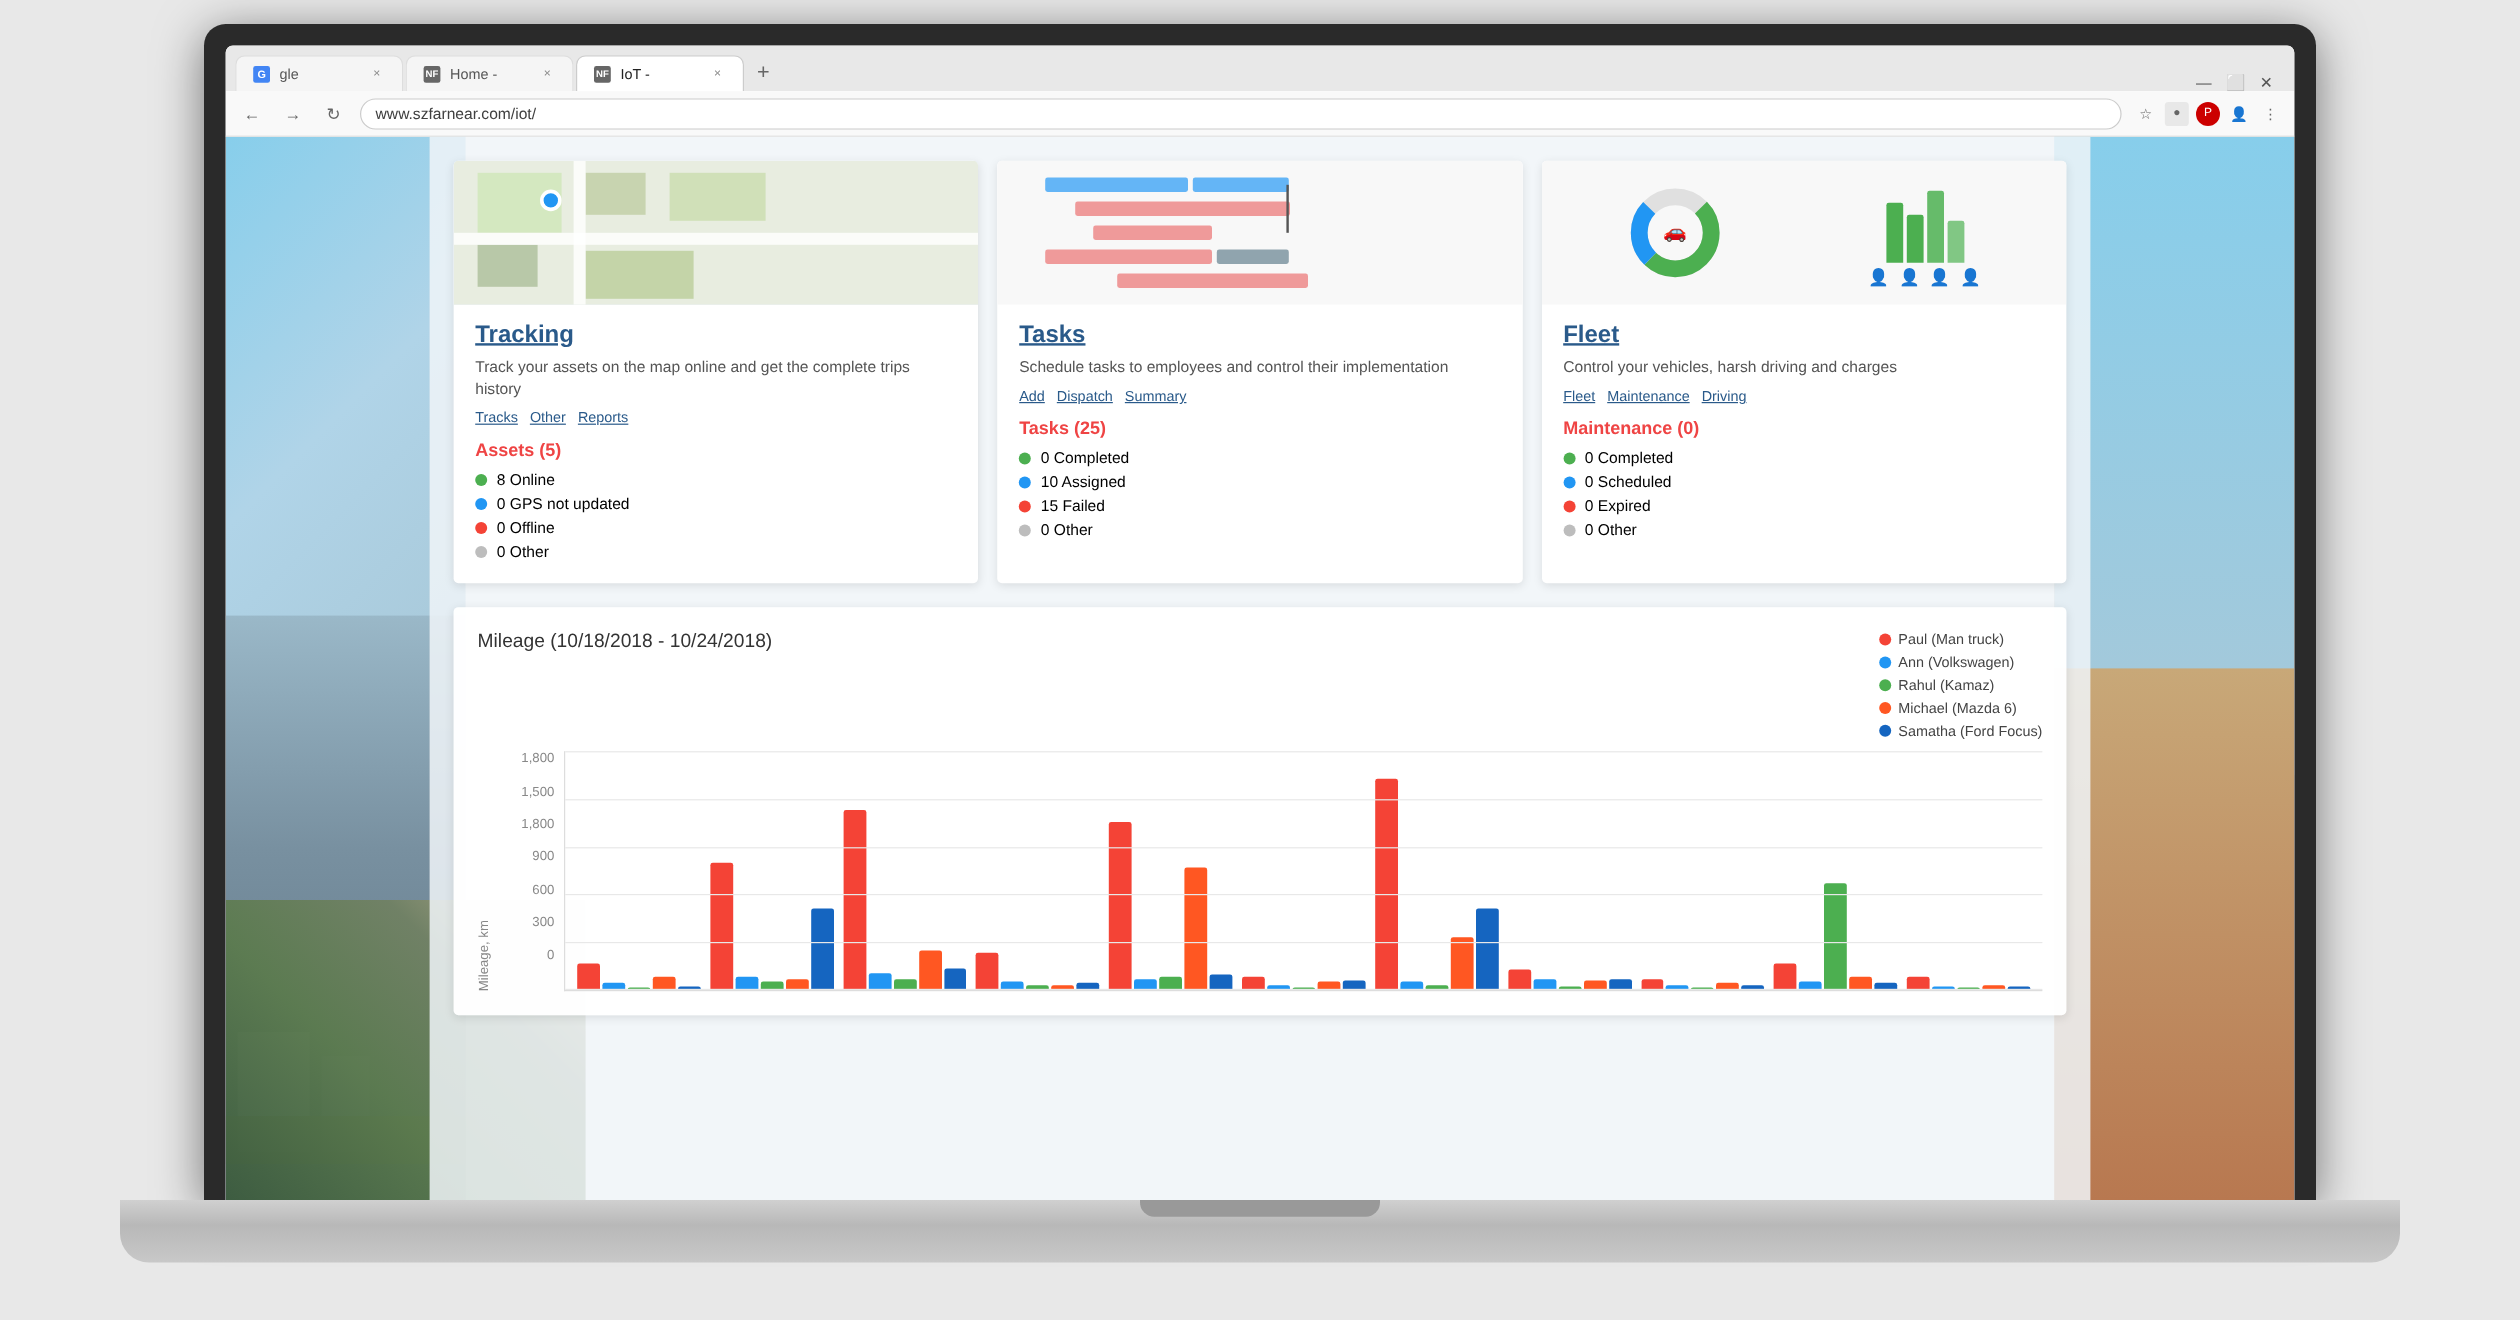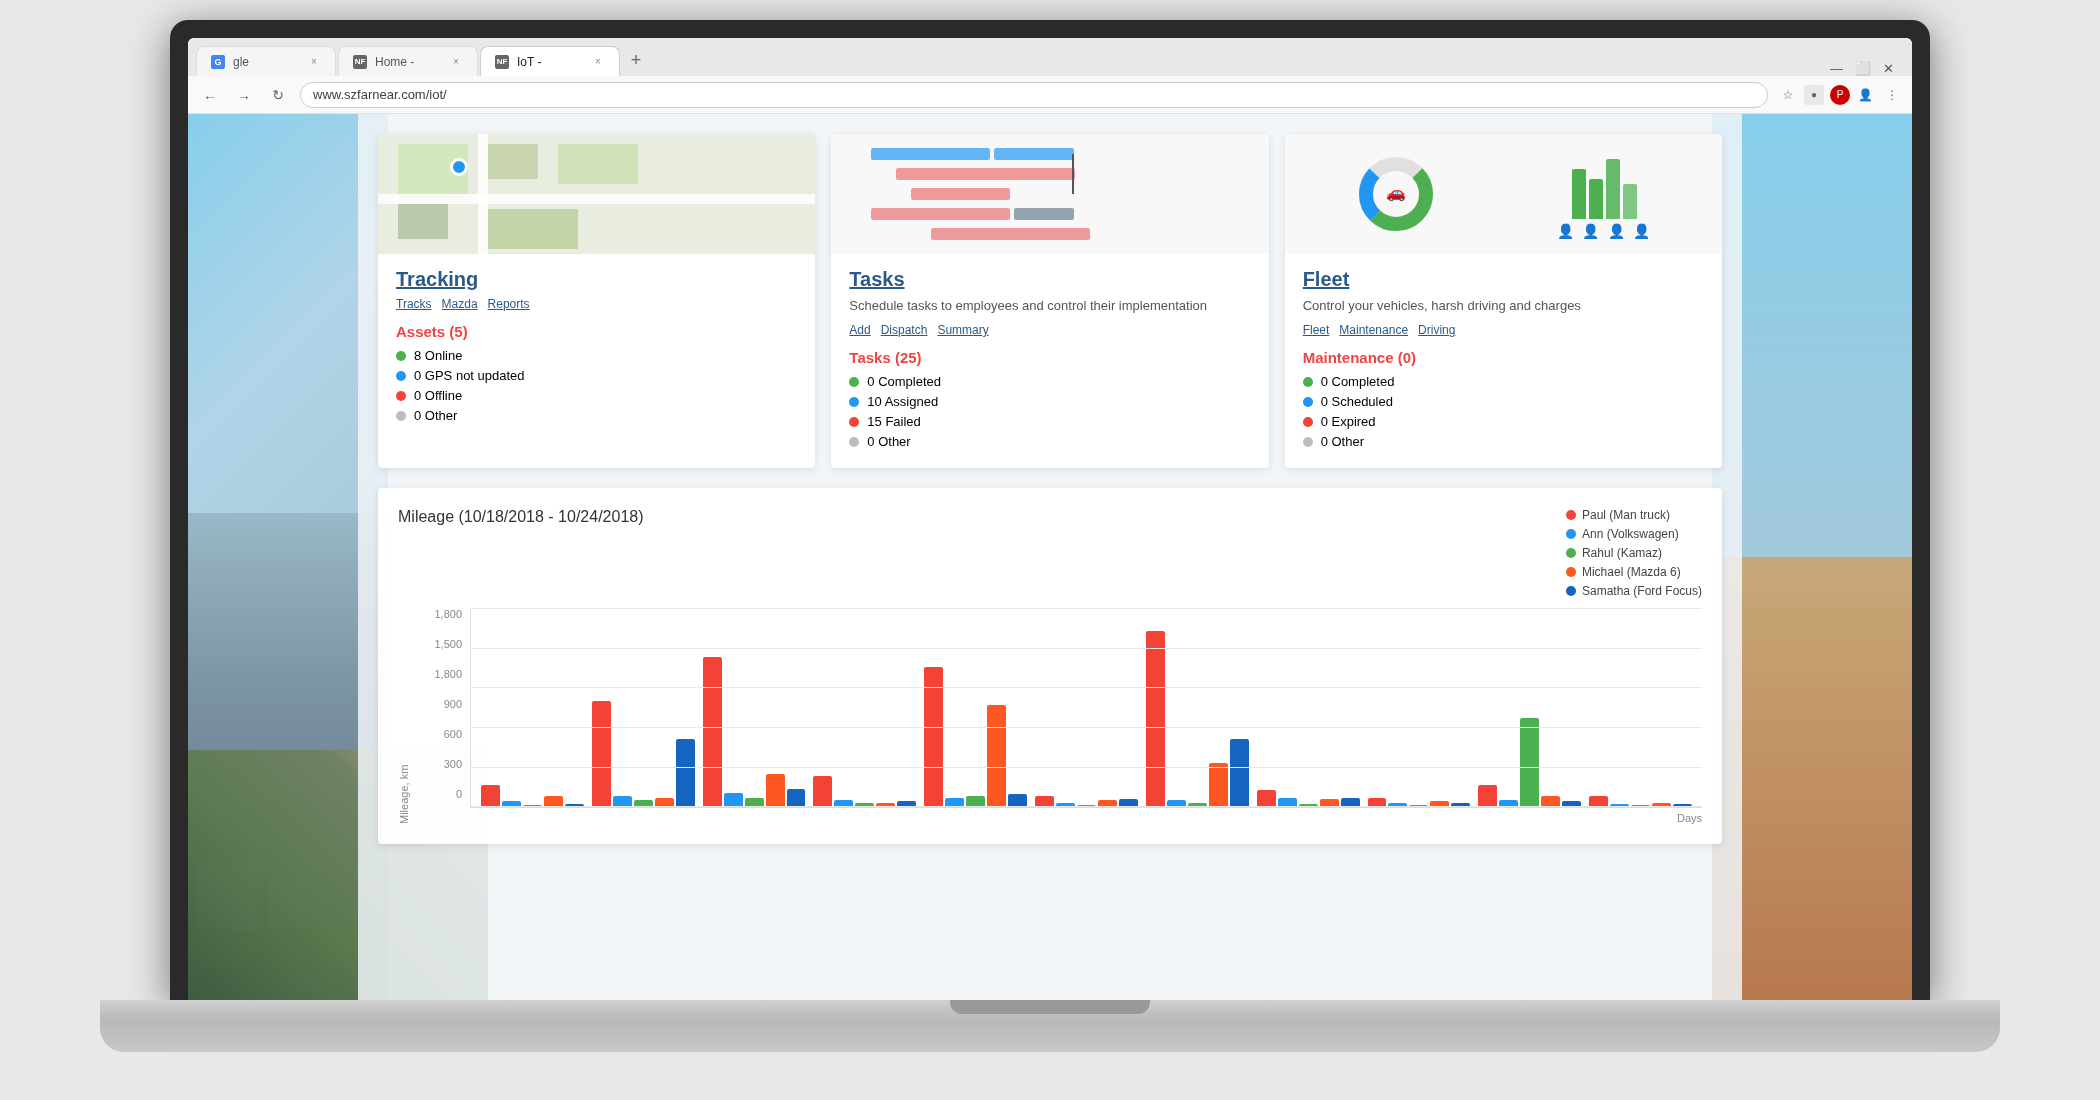--- a/index.html
+++ b/index.html
@@ -495,23 +495,24 @@
                   <div class="map-block" style="top:75px;left:110px;width:90px;height:40px;background:#c4d4a8;"></div>
 
                   <div class="map-road" style="top:0;left:100px;width:10px;height:100%;background:#fff;opacity:0.8;"></div>
                   <div class="map-road" style="top:60px;left:0;width:100%;height:10px;background:#fff;opacity:0.8;"></div>
 
                   <div class="map-dot" style="top:24px;left:72px;"></div>
                 </div>
               </div>
               <div class="card-body">
                 <div class="card-title">Tracking</div>
+                <div class="card-desc">Track your assets on the map online and get the complete trips history</div>
                 <div class="card-links">
                   <a class="card-link">Tracks</a>
-                  <a class="card-link">Mazda</a>
+                  <a class="card-link">Other</a>
                   <a class="card-link">Reports</a>
                 </div>
                 <div class="card-stat-title">Assets (5)</div>
                 <div class="stat-item">
                   <div class="stat-dot" style="background:#4CAF50;"></div>
                   <span>8 Online</span>
                 </div>
                 <div class="stat-item">
                   <div class="stat-dot" style="background:#2196F3;"></div>
                   <span>0 GPS not updated</span>
@@ -763,23 +764,20 @@
                       </div>
                       <div style="display: flex; align-items: flex-end; gap: 2px; flex: 1 1 0%;">
                         <div style="width: 10px; height: 11px; background: rgb(244, 67, 54); border-radius: 2px 2px 0px 0px; flex: 1 1 0%;"></div>
                         <div style="width: 10px; height: 3px; background: rgb(33, 150, 243); border-radius: 2px 2px 0px 0px; flex: 1 1 0%;"></div>
                         <div style="width: 10px; height: 2px; background: rgb(76, 175, 80); border-radius: 2px 2px 0px 0px; flex: 1 1 0%;"></div>
                         <div style="width: 10px; height: 4px; background: rgb(255, 87, 34); border-radius: 2px 2px 0px 0px; flex: 1 1 0%;"></div>
                         <div style="width: 10px; height: 3px; background: rgb(21, 101, 192); border-radius: 2px 2px 0px 0px; flex: 1 1 0%;"></div>
                       </div>
                     </div>
                 </div>
-                <div style="display:flex;justify-content:flex-end;padding-top:4px;font-size:11px;color:#888;">
-                  <span>Days</span>
-                </div>
               </div>
             </div>
           </div>
 
         </div>
       </div>
     </div>
   </div>
   <div class="laptop-base">
     <div class="laptop-notch"></div>

